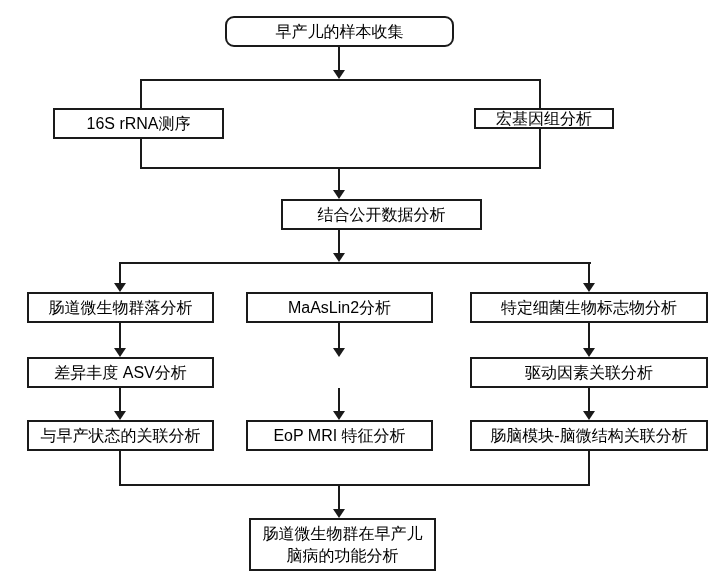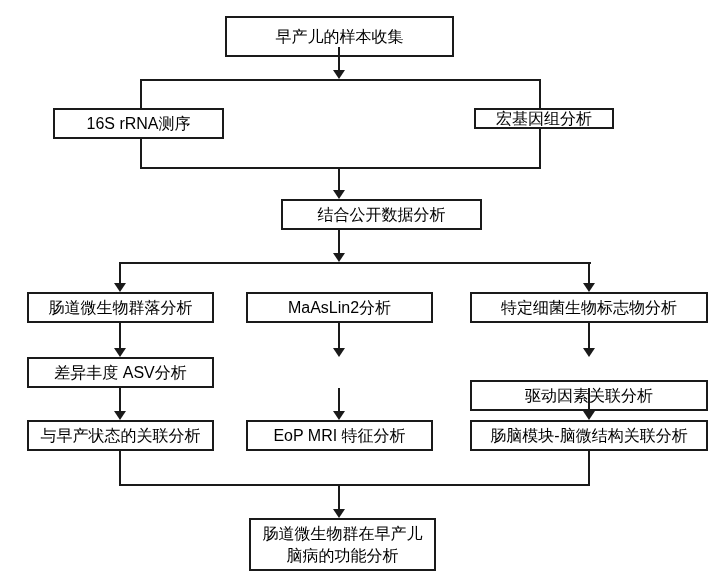--- a/index.html
+++ b/index.html
@@ -21,21 +21,21 @@
     position:absolute;width:0;height:0;
     border-left:6px solid transparent;border-right:6px solid transparent;
     border-top:9px solid var(--line,#1a1a1a);
   }
 </style>
 </head>
 <body>
 
 <div class="canvas">
 
-  <div class="node" style="left:225px;top:16px;width:229px;height:41px;">早产儿的样本收集</div>
+  <div class="node" style="left:225px;top:16px;width:229px;height:31px;border-radius:9px;">早产儿的样本收集</div>
 
   <div class="vline" style="left:338px;top:47px;height:23px;"></div>
   <div class="ah" style="left:333px;top:70px;"></div>
 
   <div class="node frame" style="left:140px;top:79px;width:401px;height:90px;"></div>
 
   <div class="node" style="left:53px;top:108px;width:171px;height:31px;">16S rRNA测序</div>
   <div class="node" style="left:474px;top:108px;width:140px;height:21px;text-align:center;">宏基因组分析</div>
 
   <div class="vline" style="left:338px;top:169px;height:22px;"></div>
@@ -57,21 +57,21 @@
   <div class="node" style="left:470px;top:292px;width:238px;height:31px;">特定细菌生物标志物分析</div>
 
   <div class="vline" style="left:119px;top:323px;height:25px;"></div>
   <div class="ah" style="left:114px;top:348px;"></div>
   <div class="vline" style="left:338px;top:323px;height:25px;"></div>
   <div class="ah" style="left:333px;top:348px;"></div>
   <div class="vline" style="left:588px;top:323px;height:25px;"></div>
   <div class="ah" style="left:583px;top:348px;"></div>
 
   <div class="node" style="left:27px;top:357px;width:187px;height:31px;">差异丰度 ASV分析</div>
-  <div class="node" style="left:470px;top:357px;width:238px;height:31px;margin-top:23px;">驱动因素关联分析</div>
+  <div class="node" style="left:470px;top:357px;width:238px;height:31px;">驱动因素关联分析</div>
 
   <div class="vline" style="left:119px;top:388px;height:23px;"></div>
   <div class="ah" style="left:114px;top:411px;"></div>
   <div class="vline" style="left:338px;top:388px;height:23px;"></div>
   <div class="ah" style="left:333px;top:411px;"></div>
   <div class="vline" style="left:588px;top:388px;height:23px;"></div>
   <div class="ah" style="left:583px;top:411px;"></div>
 
   <div class="node" style="left:27px;top:420px;width:187px;height:31px;">与早产状态的关联分析</div>
   <div class="node" style="left:246px;top:420px;width:187px;height:31px;">EoP MRI 特征分析</div>

